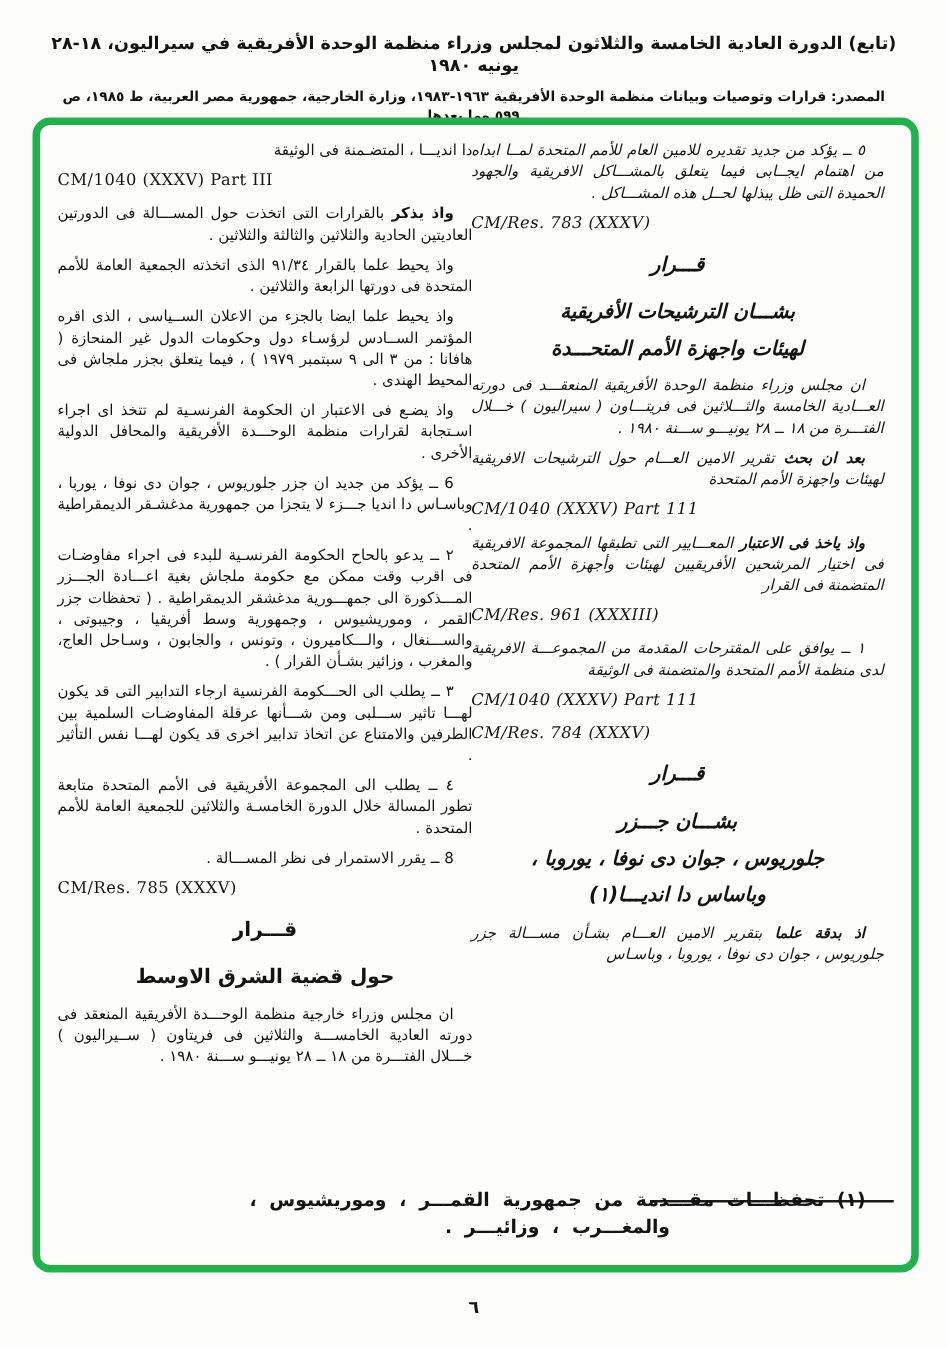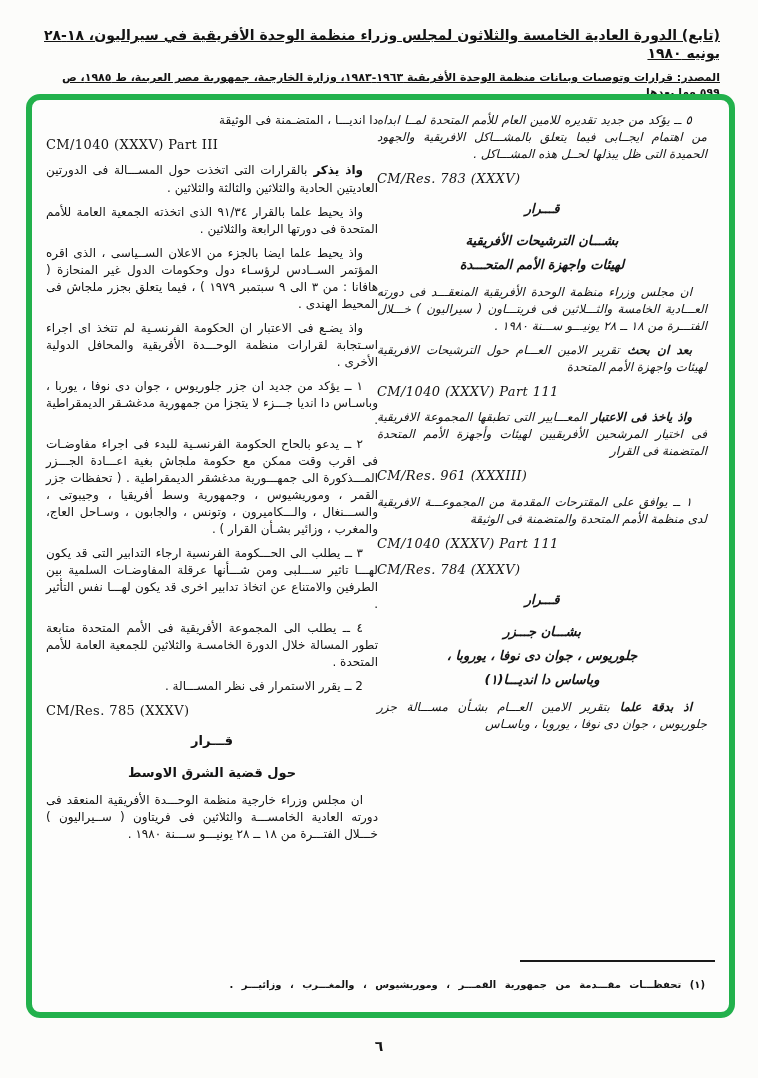--- a/index.html
+++ b/index.html
@@ -7,21 +7,21 @@
     position:relative;
     width:758px;height:1078px;
     background:#fcfcfa;
     font-family:"DejaVu Sans", sans-serif;
     color:#131313;
     overflow:hidden;
   }
   
   .page-header{
     position:absolute;top:26px;left:38px;right:38px;
-    direction:rtl;text-align:right;font-weight:bold;text-decoration:underline;
+    direction:rtl;text-align:center;font-weight:bold;
   }
   .hdr-line1{font-size:14px;letter-spacing:0;line-height:1.3;}
   .hdr-line2{font-size:11px;margin-top:9px;line-height:1.3;}
   
   .frame{
     position:absolute;left:26px;top:94px;
     width:697px;height:912px;
     border:6px solid #22b14c;border-radius:14px;
     background:#fdfdfc;
   }
@@ -38,33 +38,33 @@
   .para.noindent{text-indent:0;}
   .para b{font-weight:bold;margin-top:24px;}
   .code{
     direction:ltr;text-align:left;
     font-family:"DejaVu Serif", serif;
     font-size:13px;letter-spacing:.4px;
     margin:5px 0 8px;text-indent:0;
   }
   .head{
     text-align:center;font-weight:bold;
-    font-size:13px;line-height:1.85;
+    font-size:16px;line-height:1.85;
     margin:8px 0 7px;text-indent:0;
     white-space:pre-line;
   }
   
   .fn-rule{
     position:absolute;bottom:50px;right:14px;width:195px;
     border-top:2px solid #1a1a1a;height:0;
   }
   .footnote{
-    position:absolute;bottom:20px;right:24px;width:566px;
-    direction:rtl;text-align:right;
-    font-size:10px;font-weight:bold;word-spacing:5px;
+    position:absolute;bottom:20px;right:0;width:566px;
+    direction:rtl;text-align:center;
+    font-size:15px;font-weight:bold;word-spacing:5px;
     line-height:1.4;
   }
   
   .page-number{
     position:absolute;top:1038px;left:0;right:0;
     text-align:center;font-size:14px;font-weight:bold;
   }
 </style>
 </head>
 <body>
@@ -95,25 +95,25 @@
 وباساس دا انديـــا(١)</div>
       <p class="para"><b>اذ بدقة علما </b>بتقرير الامين العـــام بشـأن مســـالة جزر جلوريوس ، جوان دى نوفا ، يوروبا ، وباسـاس</p>
     </div>
   <div class="col col-left" id="col-left">
       <p class="para noindent">دا انديـــا ، المتضـمنة فى الوثيقة</p>
       <div class="code">CM/1040 (XXXV) Part III</div>
       <p class="para"><b>واذ يذكر </b>بالقرارات التى اتخذت حول المســـالة فى الدورتين العاديتين الحادية والثلاثين والثالثة والثلاثين .</p>
       <p class="para">واذ يحيط علما بالقرار ٩١/٣٤ الذى اتخذته الجمعية العامة للأمم المتحدة فى دورتها الرابعة والثلاثين .</p>
       <p class="para">واذ يحيط علما ايضا بالجزء من الاعلان الســياسى ، الذى اقره المؤتمر الســادس لرؤسـاء دول وحكومات الدول غير المنحازة ( هافانا : من ٣ الى ٩ سبتمبر ١٩٧٩ ) ، فيما يتعلق بجزر ملجاش فى المحيط الهندى .</p>
       <p class="para">واذ يضـع فى الاعتبار ان الحكومة الفرنسـية لم تتخذ اى اجراء اسـتجابة لقرارات منظمة الوحـــدة الأفريقية والمحافل الدولية الأخرى .</p>
-      <p class="para">١ ــ يؤكد من جديد ان جزر جلوريوس ، جوان دى نوفا ، يوربا ، وباسـاس دا انديا جـــزء لا يتجزا من جمهورية مدغشـقر الديمقراطية .</p>
+      <p class="para">6 ــ يؤكد من جديد ان جزر جلوريوس ، جوان دى نوفا ، يوربا ، وباسـاس دا انديا جـــزء لا يتجزا من جمهورية مدغشـقر الديمقراطية .</p>
       <p class="para">٢ ــ يدعو بالحاح الحكومة الفرنسـية للبدء فى اجراء مفاوضـات فى اقرب وقت ممكن مع حكومة ملجاش بغية اعـــادة الجـــزر المـــذكورة الى جمهـــورية مدغشقر الديمقراطية . ( تحفظات جزر القمر ، وموريشيوس ، وجمهورية وسط أفريقيا ، وجيبوتى ، والســـنغال ، والـــكاميرون ، وتونس ، والجابون ، وسـاحل العاج، والمغرب ، وزائير بشـأن القرار ) .</p>
       <p class="para">٣ ــ يطلب الى الحـــكومة الفرنسية ارجاء التدابير التى قد يكون لهـــا تاثير ســـلبى ومن شـــأنها عرقلة المفاوضـات السلمية بين الطرفين والامتناع عن اتخاذ تدابير اخرى قد يكون لهـــا نفس التأثير .</p>
       <p class="para">٤ ــ يطلب الى المجموعة الأفريقية فى الأمم المتحدة متابعة تطور المسالة خلال الدورة الخامسـة والثلاثين للجمعية العامة للأمم المتحدة .</p>
-      <p class="para">2 ــ يقرر الاستمرار فى نظر المســـالة .</p>
+      <p class="para">8 ــ يقرر الاستمرار فى نظر المســـالة .</p>
       <div class="code">CM/Res. 785 (XXXV)</div>
       <div class="head">قـــرار</div>
       <div class="head">حول قضية الشرق الاوسط</div>
       <p class="para">ان مجلس وزراء خارجية منظمة الوحـــدة الأفريقية المنعقد فى دورته العادية الخامســـة والثلاثين فى فريتاون ( ســيراليون ) خـــلال الفتـــرة من ١٨ ــ ٢٨ يونيـــو ســـنة ١٩٨٠ .</p>
     </div>
   <div class="fn-rule"></div>
   <div class="footnote">(١) تحفظـــات مقـــدمة من جمهورية القمـــر ، وموريشيوس ، والمغـــرب ، وزائيـــر .</div>
 </div>
 
 <div class="page-number">٦</div>

